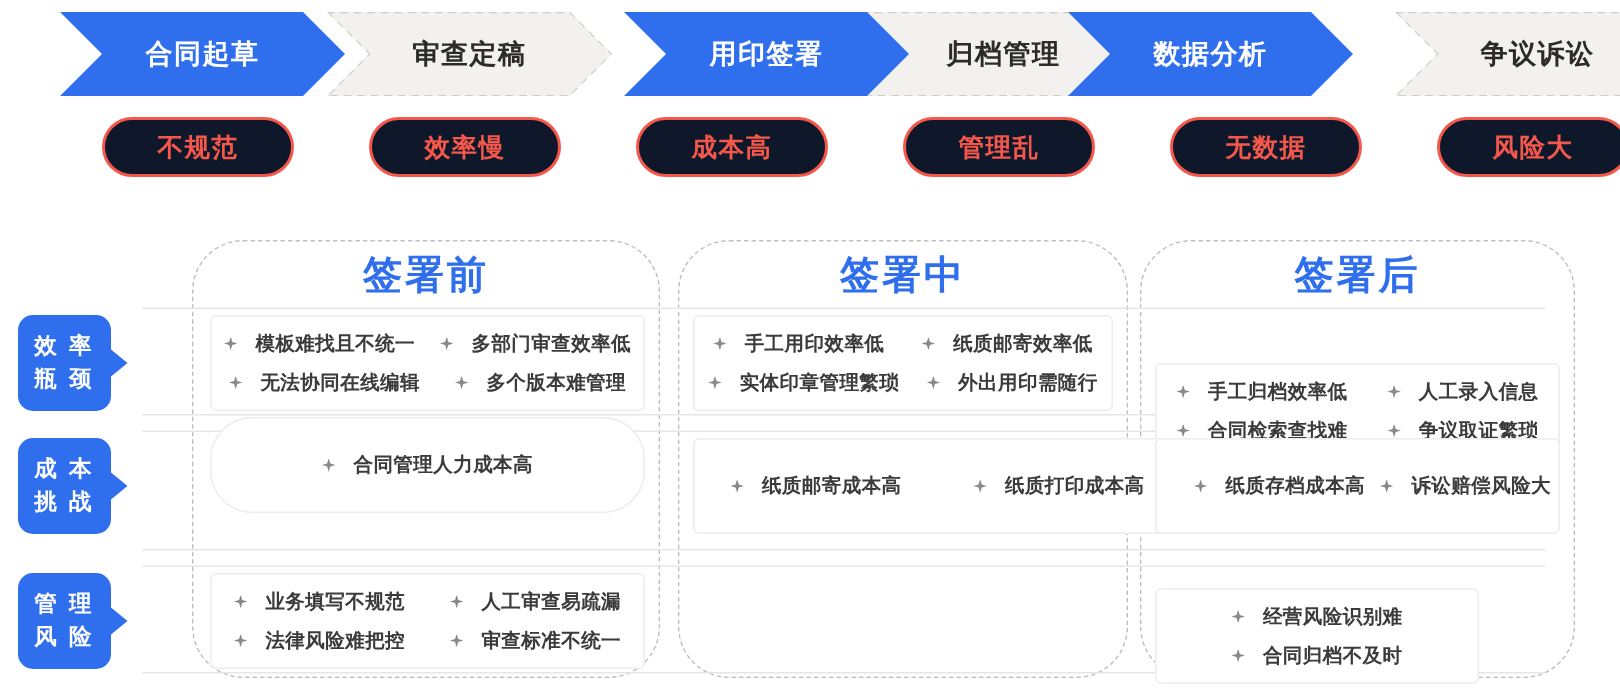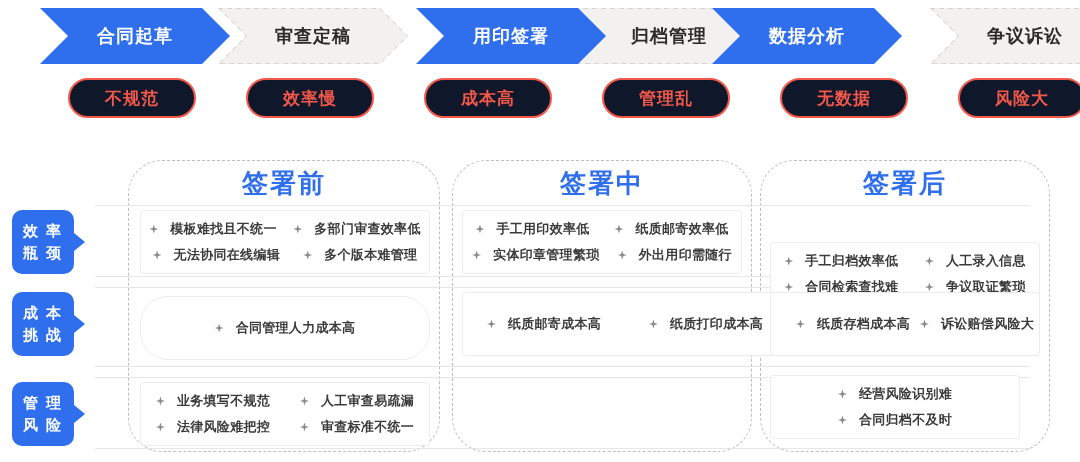--- a/index.html
+++ b/index.html
@@ -238,21 +238,21 @@
           </div>
       </div>
     </div>
 
     <div class="rowlabel" style="top:132px;height:64px;">
       <span>成 本</span>
       <span>挑 战</span>
       <span class="pointer"></span>
     </div>
 
-    <div class="cell" style="left:140px;top:136px;width:290px;height:64px;border-radius:28px;">
+    <div class="cell" style="left:140px;top:118px;width:290px;height:64px;border-radius:28px;">
       <div class="cellrow" style="justify-content:center;">
         <div class="item">
             <span class="dia"></span>
             <span class="txt">合同管理人力成本高</span>
           </div>
       </div>
     </div>
 
     <div class="cell" style="left:462px;top:132px;width:326px;height:64px;">
       <div class="cellrow">
@@ -303,21 +303,21 @@
             <span class="txt">法律风险难把控</span>
           </div>
         <div class="item">
             <span class="dia"></span>
             <span class="txt">审查标准不统一</span>
           </div>
       </div>
     </div>
 
 
-    <div class="cell" style="left:770px;top:215px;width:250px;height:64px;text-align:right;">
+    <div class="cell" style="left:770px;top:232px;width:216px;height:64px;text-align:right;">
       <div class="cellrow">
         <div class="item">
             <span class="dia"></span>
             <span class="txt">经营风险识别难</span>
           </div>
       </div>
       <div class="cellrow">
         <div class="item">
             <span class="dia"></span>
             <span class="txt">合同归档不及时</span>

